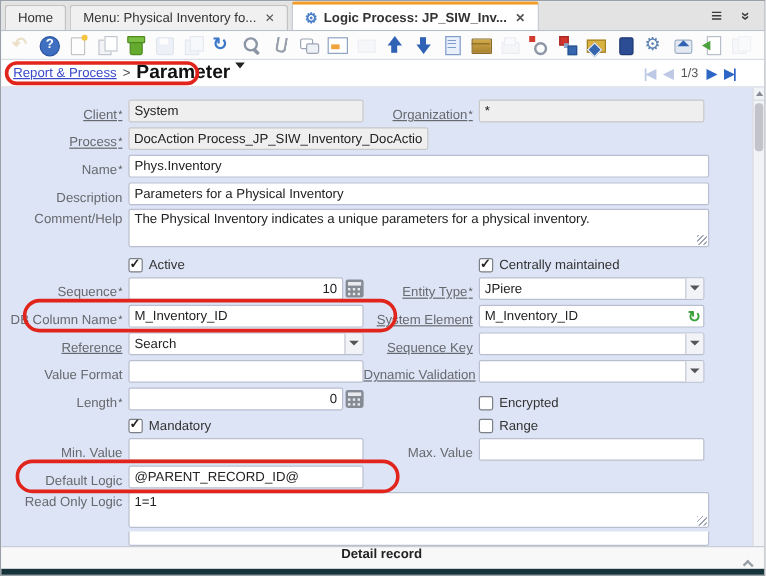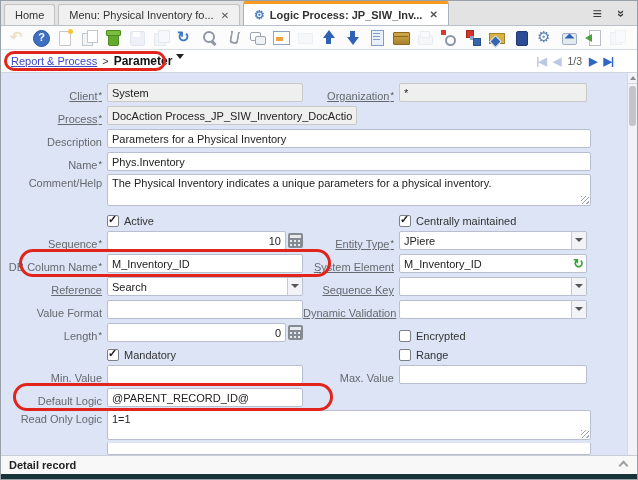--- a/index.html
+++ b/index.html
@@ -65,21 +65,21 @@
   .tbi-export::after{content:"";position:absolute;left:6px;top:6px;border-top:7px solid #2f62b5;border-left:7px solid transparent;transform:rotate(-45deg);}
   .tbi-file-import::before{content:"";position:absolute;left:5px;top:1px;width:10px;height:14px;background:#fff;border:1px solid #b8bfca;}
   .tbi-file-import::after{content:"";position:absolute;left:1px;top:5px;border-right:7px solid #4ca13c;border-top:4px solid transparent;border-bottom:4px solid transparent;}
   .tbi-post::before{content:"";position:absolute;left:2px;top:3px;width:10px;height:11px;background:#f0f2f6;border:1px solid #dadfe7;}
   .tbi-post::after{content:"";position:absolute;left:7px;top:1px;width:9px;height:11px;background:#f7f9fb;border:1px solid #e2e6ec;}
 
   
   .crumbbar { position:relative; height:23px; background:#fff; border-bottom:1px solid #cfd4de; display:flex; align-items:center; padding:0 10px; }
   .crumb-link { font-size:11px; color:#3a49c9; text-decoration:underline; cursor:pointer; }
   .crumb-sep { font-size:11px; color:#444; margin:0 5px; }
-  .crumb-cur { font-size:12px; color:#111; font-weight:bold; cursor:pointer; display:flex; gap:4px; }
+  .crumb-cur { font-size:16px; color:#111; font-weight:bold; cursor:pointer; display:flex; gap:4px; }
   .caret-down { width:0; height:0; border-left:4px solid transparent; border-right:4px solid transparent; border-top:5px solid #222; }
   .crumb-ring { position:absolute; left:3px; top:1px; width:162px; height:20px; border:3px solid #e1251c; border-radius:12px; pointer-events:none; }
   .recnav { margin-left:auto; display:flex; align-items:center; gap:7px; padding-right:14px; }
   .navb { font-size:11px; font-weight:bold; letter-spacing:-1px; cursor:pointer; }
   .navb.dis { color:#bcc8e4; cursor:default; }
   .navb.en { color:#2e66c6; }
   .navpos { font-size:10.5px; color:#555; letter-spacing:0; }
 
   
   .content { position:relative; height:382px; background:#dde4f6; padding:9px 12px 0 2px; overflow:hidden; }
@@ -118,21 +118,21 @@
   .ring-db::after { left:16px; width:306px; }
   .ring-def::after { left:10px; width:314px; }
 
   
   .scroll { position:absolute; top:0; right:0; bottom:0; width:10px; background:#f2f3f6; border-left:1px solid #d4d8e0; }
   .scroll .up { height:11px; border-bottom:1px solid #d4d8e0; display:flex; align-items:center; justify-content:center; cursor:pointer; }
   .scroll .up::after { content:""; border-left:3px solid transparent; border-right:3px solid transparent; border-bottom:4px solid #858b94; }
   .scroll .thumb { position:absolute; left:1px; top:13px; width:7px; height:40px; background:#c2c4c9; border-radius:3px; cursor:pointer; }
 
   
-  .detailbar { height:19px; background:#f8f8f8; border-top:1px solid #c8cdd6; display:flex; align-items:center; padding:0 10px 0 8px; }
+  .detailbar { height:19px; background:#f8f8f8; border-top:1px solid #c8cdd6; display:flex; align-items:center; padding:0 10px 0 8px;flex-direction:column; }
   .detailbar .dlabel { font-size:11px; font-weight:bold; color:#222; }
   .detailbar .chev { margin-left:auto; width:7px; height:7px; border-left:2px solid #9aa0a8; border-top:2px solid #9aa0a8; transform:rotate(45deg); cursor:pointer; }
   .bottomstrip { height:7px; background:#17343b; }
 </style>
 </head>
 <body>
 
 <div id="win">
 
   <div class="tabbar">
@@ -214,30 +214,30 @@
     </div>
 
     <div class="row">
       <span class="lab link req">Process</span>
       <span class="fldp">
           <input class="inp ro" readonly="" value="DocAction Process_JP_SIW_Inventory_DocAction" style="">
         </span>
     </div>
 
     <div class="row">
+      <span class="lab req">Name</span>
+      <span class="fldw">
+          <input class="inp" value="Phys.Inventory" style="">
+        </span>
+    </div>
+
+    <div class="row">
       <span class="lab">Description</span>
       <span class="fldw">
           <input class="inp" value="Parameters for a Physical Inventory" style="">
-        </span>
-    </div>
-
-    <div class="row">
-      <span class="lab req">Name</span>
-      <span class="fldw">
-          <input class="inp" value="Phys.Inventory" style="">
         </span>
     </div>
 
     <div class="row tarow">
       <span class="lab" style="padding-top:3px">Comment/Help</span>
       <span class="fldw" style="height:32px">
         <span class="tawrap">
           <textarea class="inp" style="">The Physical Inventory indicates a unique parameters for a physical inventory.</textarea>
           <span class="grip"></span>
         </span>

